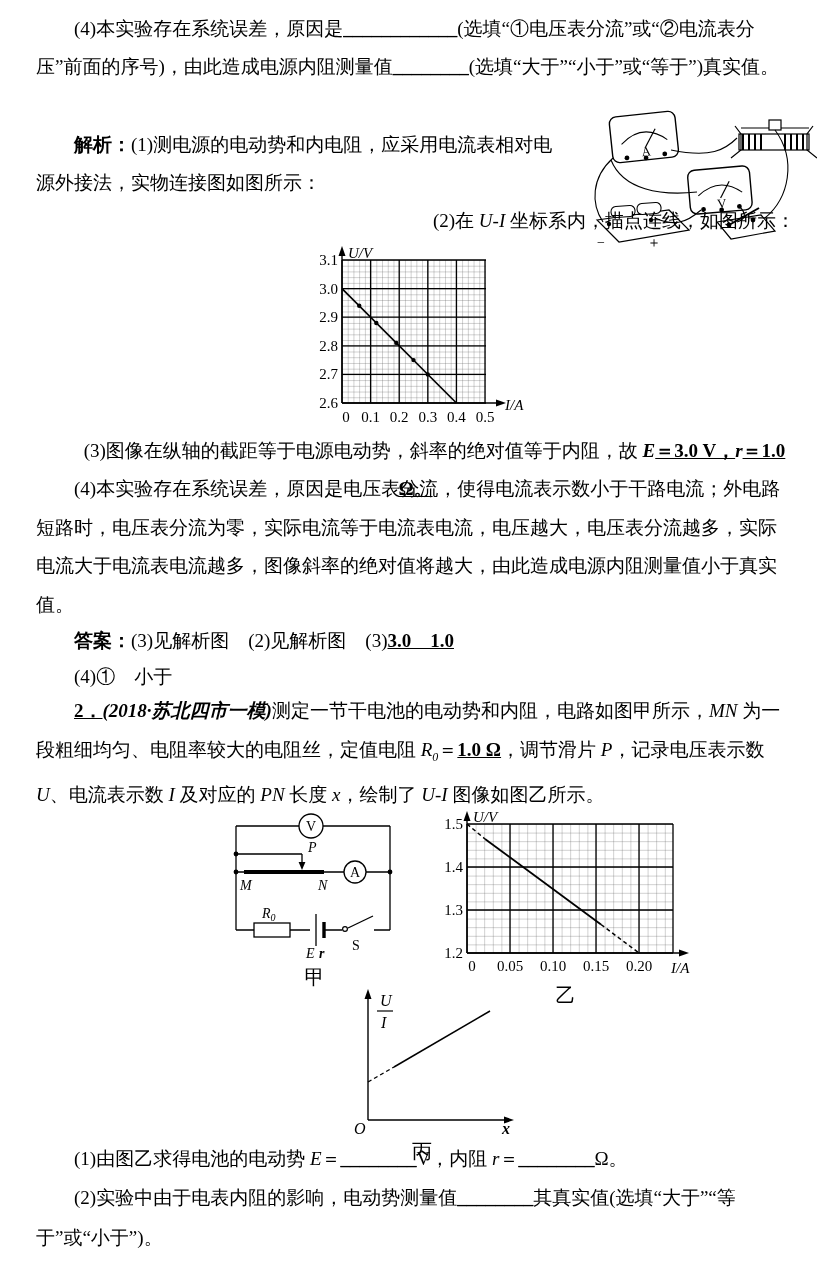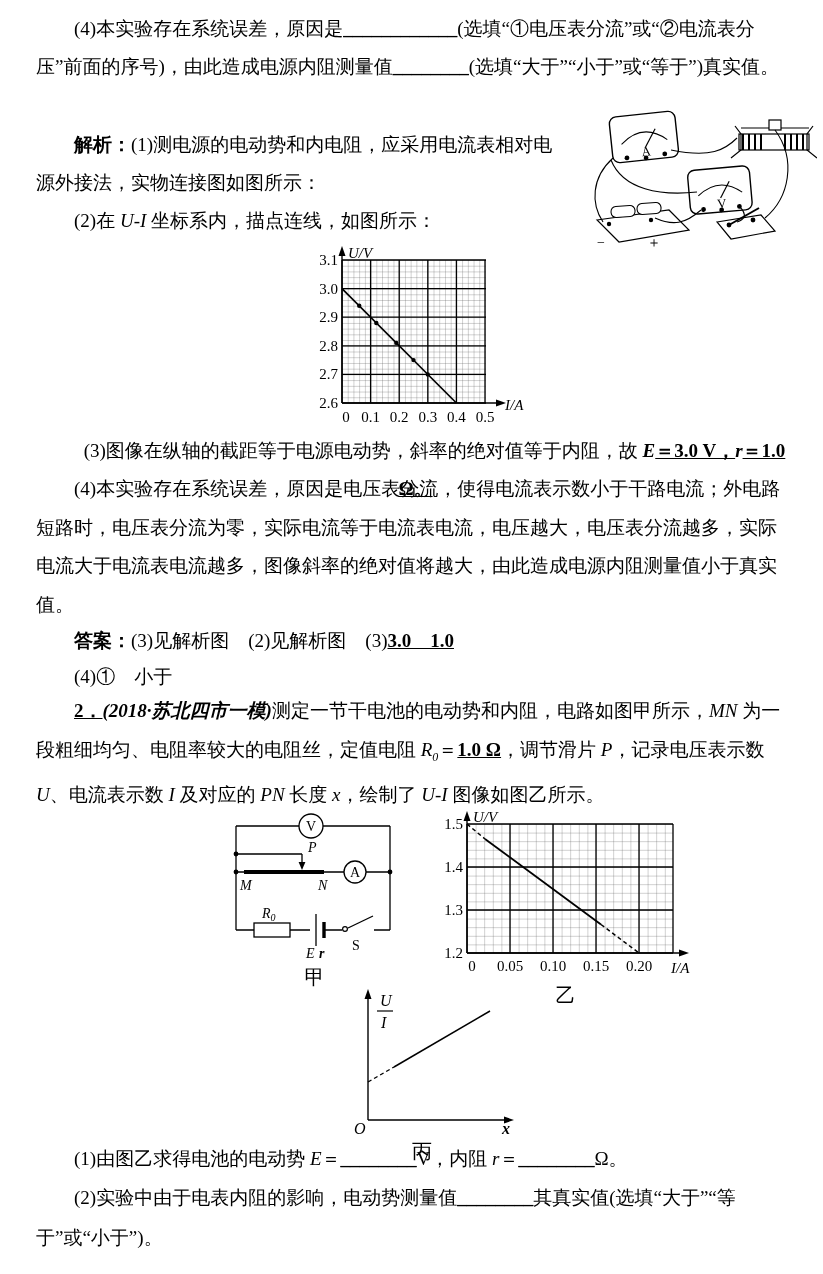--- a/index.html
+++ b/index.html
@@ -85,21 +85,21 @@
       <path d="M186 32 C208 62 200 100 176 120"></path>
       <path d="M112 112 C96 126 84 128 66 120"></path>
       <path d="M150 108 C160 118 154 122 148 124"></path>
       <path d="M22 62 C34 92 72 98 108 94"></path>
     </g>
   </svg>
 </div>
 
 <p class="abs para ind" style="top:126px;padding-right:228px;"><span class="hei">解析：</span><span>(1)测电源的电动势和内电阻，应采用电流表相对电源外接法，实物连接图如图所示：</span></p>
 
-<p class="abs para ind" style="top:202px;"><span>(2)在 </span><span class="i">U-I</span><span> 坐标系内，描点连线，如图所示：</span></p>
+<p class="abs para ind" style="top:202px;text-align:right;"><span>(2)在 </span><span class="i">U-I</span><span> 坐标系内，描点连线，如图所示：</span></p>
 
 <div class="abs" style="top:244px;left:308px;">
   <svg width="230" height="186" viewBox="0 0 230 186">
     <defs>
       <pattern id="mg1" patternUnits="userSpaceOnUse" x="34" y="16" width="5.72" height="5.72">
         <path d="M0 0H5.72 M0 0V5.72" stroke="#555" stroke-width="0.55" fill="none"></path>
       </pattern>
     </defs>
     <rect x="34" y="16" width="144" height="143" fill="url(#mg1)" stroke="none"></rect>
     <path stroke="#000" stroke-width="1.3" fill="none" d="M34 16V159 M62.6 16V159 M91.2 16V159 M119.8 16V159 M148.4 16V159 M177 16V159 M34 16H178 M34 44.6H178 M34 73.2H178 M34 101.8H178 M34 130.4H178 M34 159H178"></path>

